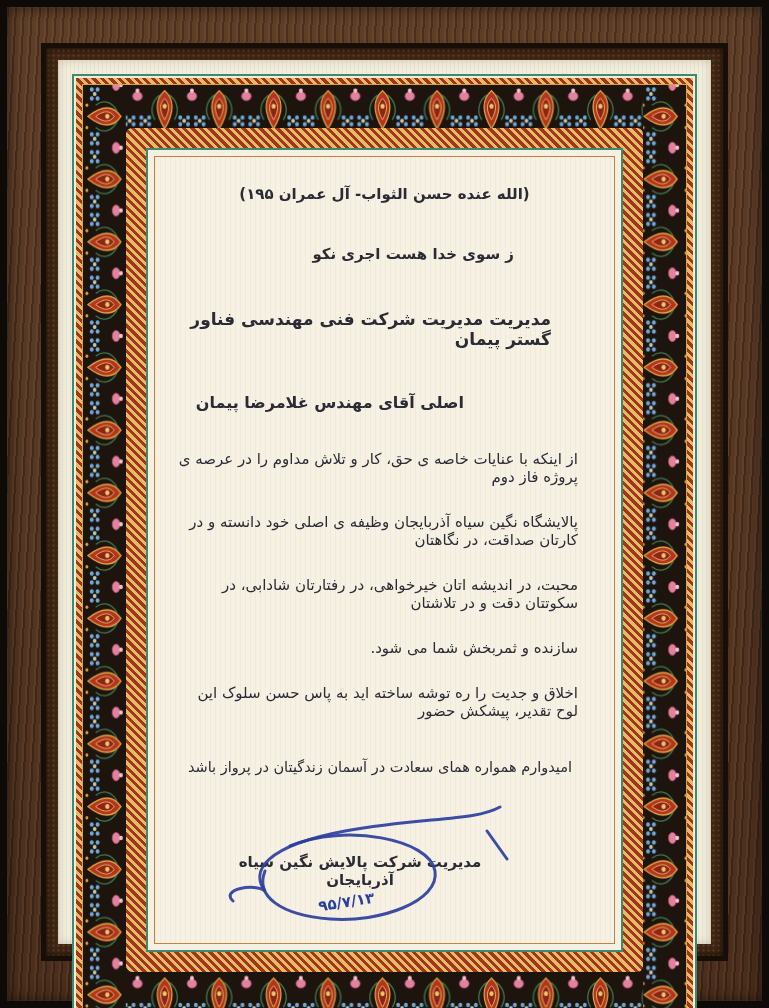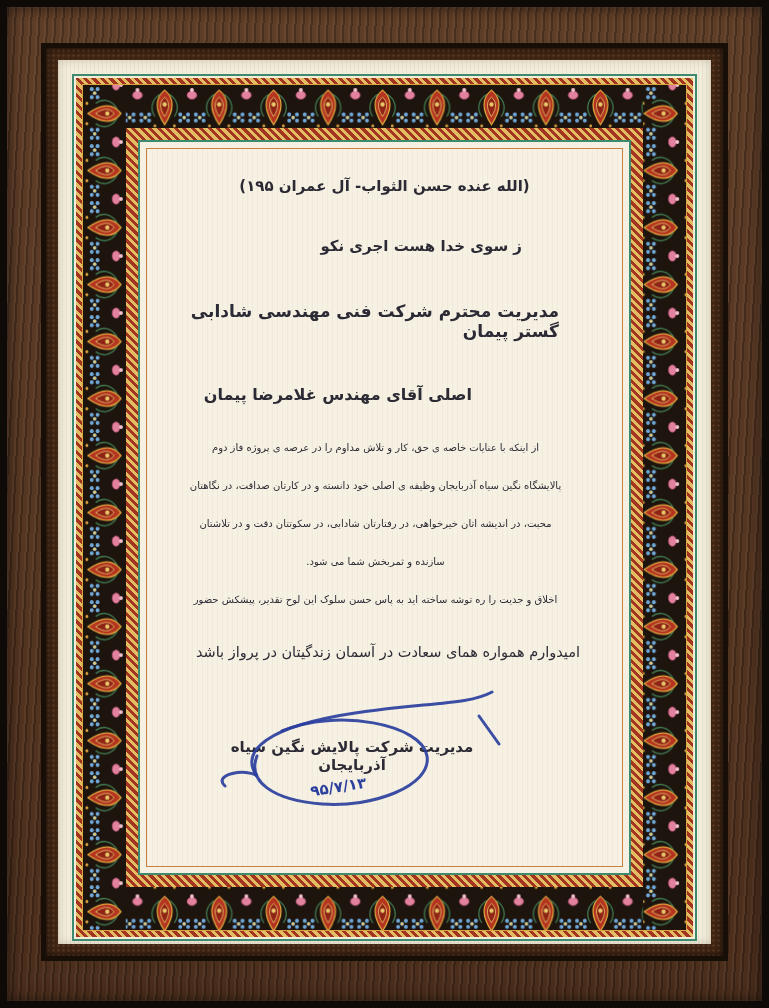--- a/index.html
+++ b/index.html
@@ -28,38 +28,38 @@
          display:flex;flex-direction:column;
          box-shadow: inset 0 0 10px rgba(90,70,40,.25);}
 
   
   .orn-line-outer{flex:1;display:flex;border:2px solid #3d8a6e;padding:2px;background:#f3eddc;}
   .check{background:repeating-linear-gradient(45deg,#a23420 0 3px,#e3bd63 3px 6px);}
   .check-outer{flex:1;display:flex;padding:6px;}
   .orn-frame{flex:1;display:flex;position:relative;background:#1d140e;
              border:1px solid #d9a441;padding:43px;}
   .bands{position:absolute;inset:0;width:100%;height:100%;}
-  .check-inner{flex:1;display:flex;padding:12px;position:relative;z-index:2;}
+  .check-inner{flex:1;display:flex;padding:20px;position:relative;z-index:2;border-radius:6px;}
   .orn-line-inner{flex:1;display:flex;border:2px solid #3d8a6e;padding:6px;background:#f5f0e2;}
 
   
   .text-area{flex:1;display:flex;flex-direction:column;box-sizing:border-box;
              border:1px solid #c8823d;direction:rtl;
              background-color:#f6f1e3;
              background-image:repeating-linear-gradient(90deg, rgba(150,140,115,.07) 0 1px, rgba(0,0,0,0) 1px 5px);
              color:#2c2b35;padding:14px 18px;}
   .verse{margin-top:14px;text-align:center;font-weight:700;font-size:15px;}
   .poem{margin-top:42px;display:flex;justify-content:space-between;
         padding:0 82px 0 52px;font-weight:700;font-size:15px;}
   .company{margin-top:46px;text-align:right;padding-left:0;padding-right:45px;
            font-weight:700;font-size:17px;}
   .person{margin-top:44px;text-align:right;padding-right:132px;
           font-weight:700;font-size:16px;}
   .body-lines{margin-top:38px;}
-  .bline{text-align:center;padding-right:18px;font-size:10px;margin-bottom:27px;}
+  .bline{text-align:right;padding-right:18px;font-size:15px;margin-bottom:27px;}
   .closing{margin-top:12px;text-align:right;padding-right:24px;font-size:14.5px;}
   .sig-block{position:relative;width:330px;margin-left:22px;margin-right:auto;
              margin-top:26px;height:128px;}
   .sig-title{position:absolute;top:52px;right:20px;left:20px;text-align:center;
              font-weight:700;font-size:15px;}
   .sig-svg{position:absolute;inset:0;width:100%;height:100%;pointer-events:none;}
   .sig-date{position:absolute;top:92px;right:150px;color:#2b3f9e;font-weight:700;
             font-size:15px;transform:rotate(-9deg);letter-spacing:1px;}
   .spacer{flex:1;}
 </style>
@@ -123,21 +123,21 @@
                   <div class="orn-line-inner">
 
                     <div class="text-area">
 
                       <div class="verse">(الله عنده حسن الثواب- آل عمران ۱۹۵)</div>
 
                       <div class="poem">
                         <span>ز سوی خدا هست اجری نکو</span>
                       </div>
 
-                      <div class="company">مدیریت محترم شرکت فنی مهندسی شادابی گستر پیمان</div>
+                      <div class="company">مدیریت مدیریت شرکت فنی مهندسی فناور گستر پیمان</div>
 
                       <div class="person">اصلی آقای مهندس غلامرضا پیمان</div>
 
                       <div class="body-lines">
                         <div class="bline">از اینکه با عنایات خاصه ی حق، کار و تلاش مداوم را در عرصه ی پروژه فاز دوم</div>
                         <div class="bline">پالایشگاه نگین سیاه آذربایجان وظیفه ی اصلی خود دانسته و در کارتان صداقت، در نگاهتان</div>
                         <div class="bline">محبت، در اندیشه اتان خیرخواهی، در رفتارتان شادابی، در سکوتتان دقت و در تلاشتان</div>
                         <div class="bline">سازنده و ثمربخش شما می شود.</div>
                         <div class="bline">اخلاق و جدیت را ره توشه ساخته اید به پاس حسن سلوک این لوح تقدیر، پیشکش حضور</div>
                       </div>

